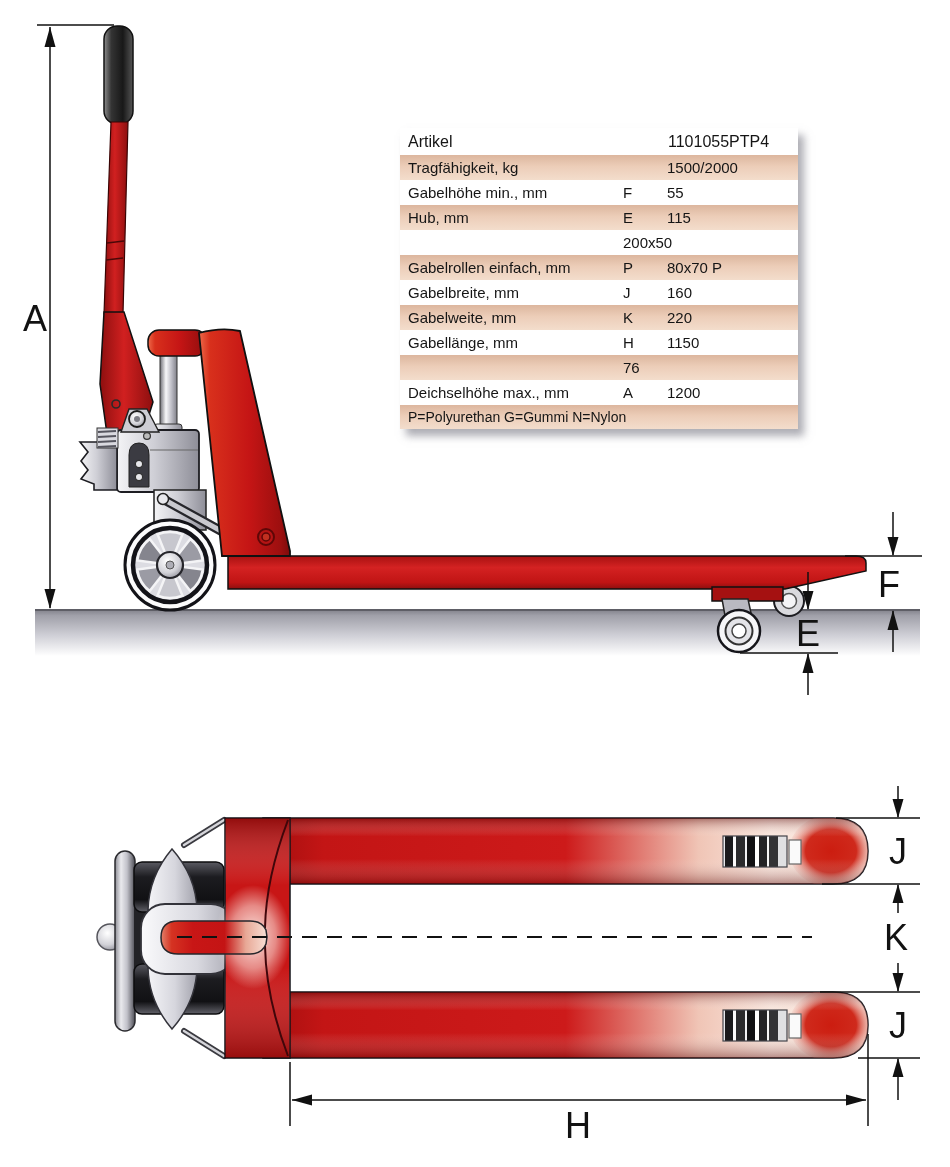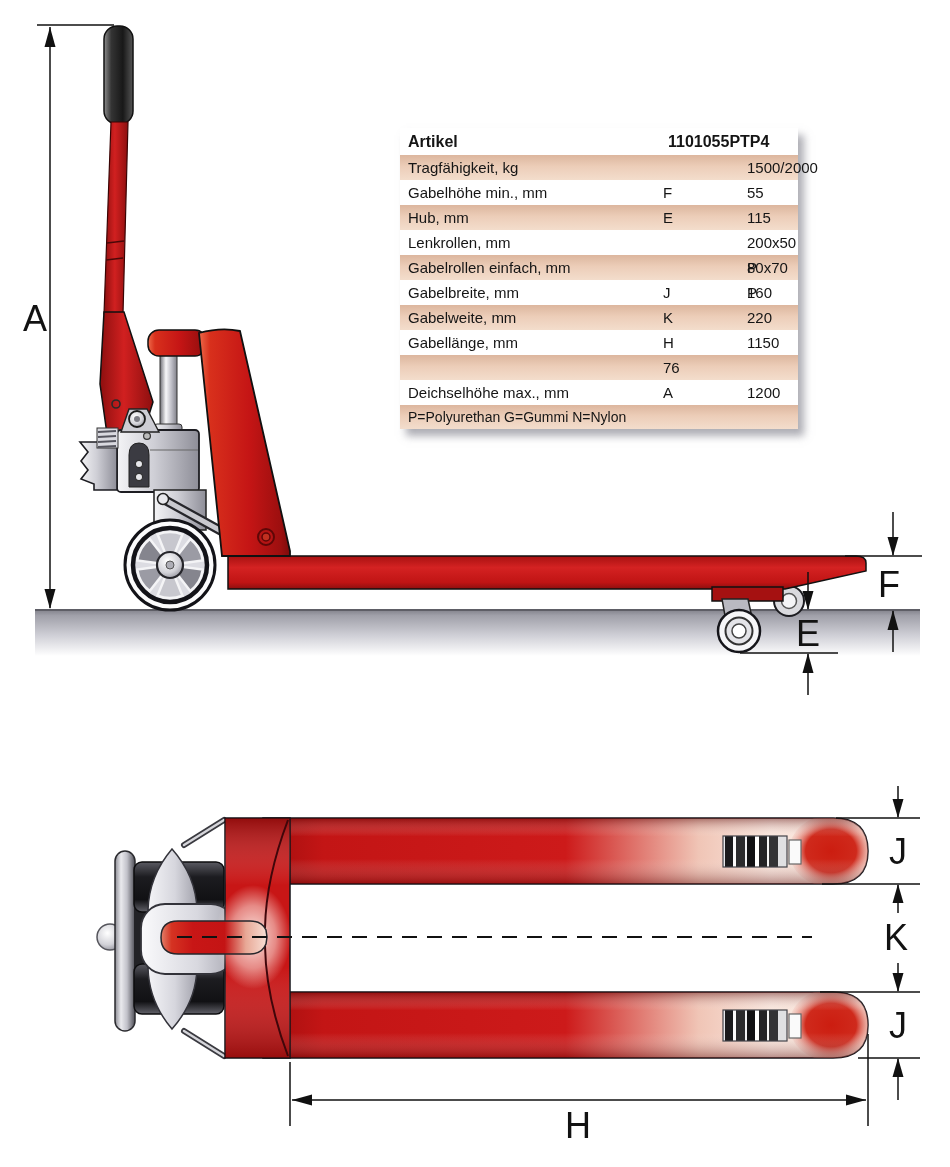--- a/index.html
+++ b/index.html
@@ -2,23 +2,23 @@
 <html><head>
 <meta charset="utf-8">
 <style>
   html,body{margin:0;padding:0;}
   body{width:950px;height:1167px;background:#ffffff;font-family:"Liberation Sans",sans-serif;position:relative;overflow:hidden;}
   .stage{position:absolute;left:0;top:0;width:950px;height:1167px;}
   svg.draw{position:absolute;left:0;top:0;}
   .spec-table{position:absolute;left:400px;top:128px;width:398px;background:#ffffff;
     box-shadow:6px 7px 8px rgba(105,105,118,.55);color:#151515;}
   .t-header{display:grid;grid-template-columns:260px 1fr;height:27px;line-height:27px;
-    font-weight:bold;font-size:16px;padding-left:8px;background:#ffffff;}
+    font-weight:normal;font-size:16px;padding-left:8px;background:#ffffff;}
   .t-row{display:grid;grid-template-columns:215px 44px 1fr;height:25px;line-height:25px;
-    font-size:15px;padding-left:8px;background:#ffffff;gap:40px;}
+    font-size:15px;padding-left:8px;background:#ffffff;}
   .t-row.shaded{background:linear-gradient(180deg,#dcb69e 0%,#eccdb8 45%,#f3ddcc 100%);}
   .t-foot{height:24px;line-height:24px;font-size:14px;padding-left:8px;
     background:linear-gradient(180deg,#dcb69e 0%,#eccdb8 45%,#f3ddcc 100%);}
   .dim-label{font-size:36px;fill:#121212;font-family:"Liberation Sans",sans-serif;}
 </style>
 </head>
 <body>
 
 <div class="stage">
 
@@ -345,21 +345,20 @@
     <span>55</span>
   </div>
 
   <div class="t-row shaded">
     <span>Hub, mm</span>
     <span>E</span>
     <span>115</span>
   </div>
 
   <div class="t-row">
-    <span>Lenkrollen, mm</span>
     <span></span>
     <span>200x50 P</span>
   </div>
 
   <div class="t-row shaded">
     <span>Gabelrollen einfach, mm</span>
     <span></span>
     <span>80x70 P</span>
   </div>
 

